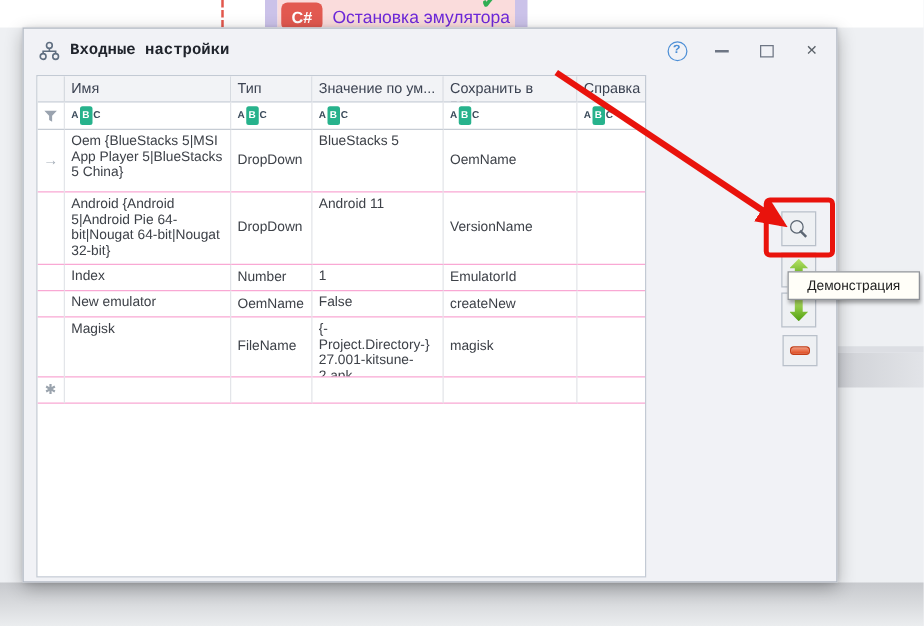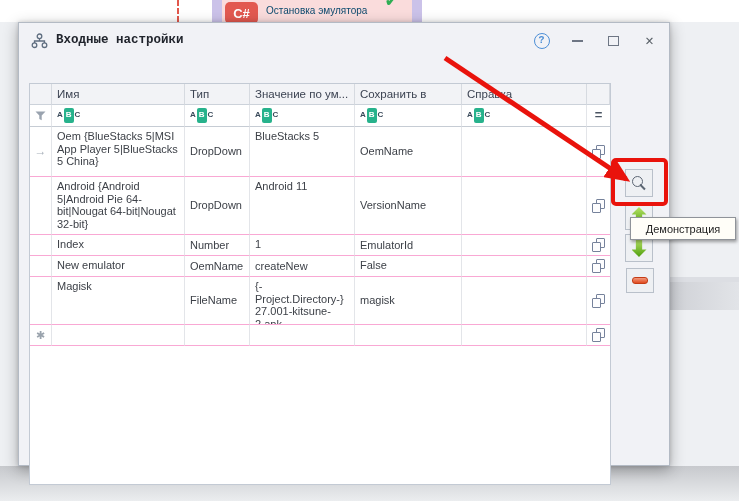--- a/index.html
+++ b/index.html
@@ -5,39 +5,39 @@
   * { margin:0; padding:0; box-sizing:border-box; }
   html,body { width:739px; height:501px; }
   body { font-family:"Liberation Sans", sans-serif; background:#eef0f3; position:relative; overflow:hidden; }
 
   
   .bg-top { position:absolute; left:0; top:0; width:739px; height:22px; background:#ffffff; overflow:hidden; }
   .dash-line { position:absolute; left:177px; top:0; height:22px; width:0; border-left:2px dashed #e2574c; }
   .lav-strip { position:absolute; top:0; width:10px; height:22px; background:#cbc2e9; }
   .pink-bar { position:absolute; left:222px; top:0; width:190px; height:22px; background:#fadcdc; display:flex; align-items:center; }
   .csharp-badge { position:absolute; left:3px; top:2px; width:33px; height:22px; background:#e25950; color:#fff; border-radius:5px; font-weight:bold; font-size:13px; display:flex; align-items:center; justify-content:center; }
-  .pink-label { position:absolute; left:44px; top:5px; font-size:10px; color:#0c4a6e; white-space:nowrap; }
+  .pink-label { position:absolute; left:44px; top:5px; font-size:14px; color:#6d28d9; white-space:nowrap; }
   .bg-check { position:absolute; left:385px; top:-8px; color:#2fae54; font-size:15px; font-weight:bold; }
   .bg-band { position:absolute; left:670px; top:277px; width:69px; height:33px; background:linear-gradient(90deg,#cfd1d6,#e2e4e8); border-top:5px solid #dcdee3; }
   .bg-bottom { position:absolute; left:0; top:466px; width:739px; height:35px; background:linear-gradient(180deg,#c7c9cd,#ebedef); }
 
   
   .dialog { position:absolute; left:18px; top:22px; width:652px; height:444px; background:#f1f2f6; border:1px solid #b3bac4; box-shadow:0 4px 14px rgba(0,0,0,.30), 0 0 4px rgba(0,0,0,.15); z-index:1; }
   .titlebar { position:relative; height:37px;font-family:Liberation Mono, monospace; }
   .title-icon { position:absolute; left:11px; top:9px; }
   .dlg-title { position:absolute; left:37px; top:10px; font-size:12.5px; font-weight:bold; color:#20242c; }
   .win-controls { position:absolute; right:10px; top:8px; display:flex; align-items:center; gap:17px; }
   .wc { width:19px; height:19px; display:flex; align-items:center; justify-content:center; cursor:default; }
   .help-circle { width:16px; height:16px; border:1.4px solid #4d8fd6; border-radius:50%; color:#4d8fd6; font-size:10px; font-weight:bold; display:flex; align-items:center; justify-content:center; }
   .min-bar { width:11px; height:2px; background:#6e7684; }
   .max-box { width:11px; height:10px; border:1.6px solid #6e7684; }
   .close-x { color:#5a6168; font-size:14px; }
 
   
-  .table { position:absolute; left:10px; top:37px; width:582px; height:402px; background:#ffffff; border:1px solid #c3cad4; overflow:hidden;margin-top:23px; }
+  .table { position:absolute; left:10px; top:37px; width:488px; height:402px; background:#ffffff; border:1px solid #c3cad4; overflow:hidden; }
   .trow { display:grid; grid-template-columns:22px 133px 65px 105px 107px 125px 1fr; }
   .cell { border-right:1px solid #e3e5e9; border-bottom:1px solid #f9a8d4; padding:3px 5px; font-size:11px; line-height:12.5px; color:#3d4148; overflow:hidden; overflow-wrap:anywhere; }
   .cell:last-child { border-right:none; }
   .hrow .cell { background:#f2f3f6; border-right:1px solid #d6dae0; border-bottom:1px solid #ccd2da; color:#3c4352; font-size:11.5px; padding-top:4px; }
   .frow .cell { border-bottom:1px solid #c6ccd4; display:flex; align-items:center; }
   .mid { display:flex; align-items:center; }
   .cen { display:flex; align-items:center; justify-content:center; }
   .ind { color:#a8b0ba; }
   .abc { display:flex; align-items:center; gap:1px; font-size:8px; font-weight:bold; color:#3a4a5a; }
   .abc .b { background:#27b28c; color:#fff; padding:1px 2px; border-radius:2px; font-size:8px; }
@@ -209,22 +209,22 @@
             <i class="back"></i>
             <i class="front"></i>
           </span>
         </div>
     </div>
 
     <div class="trow" style="height:21px">
       <div class="cell"></div>
       <div class="cell">New emulator</div>
       <div class="cell mid">OemName</div>
+      <div class="cell">False</div>
       <div class="cell mid">createNew</div>
-      <div class="cell">False</div>
       <div class="cell"></div>
       <div class="cell cen">
           <span class="copy-icon">
             <i class="back"></i>
             <i class="front"></i>
           </span>
         </div>
     </div>
 
     <div class="trow" style="height:48px">

